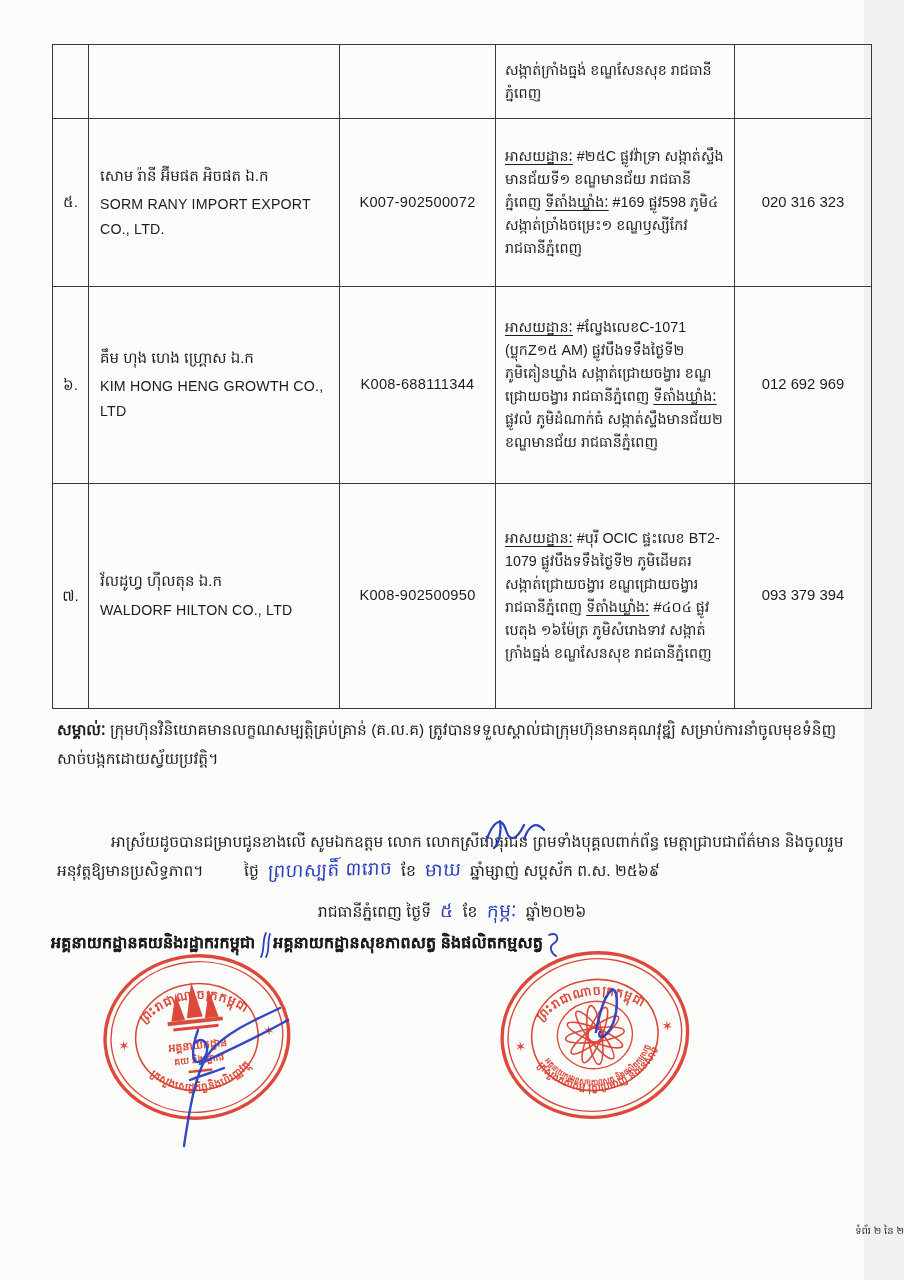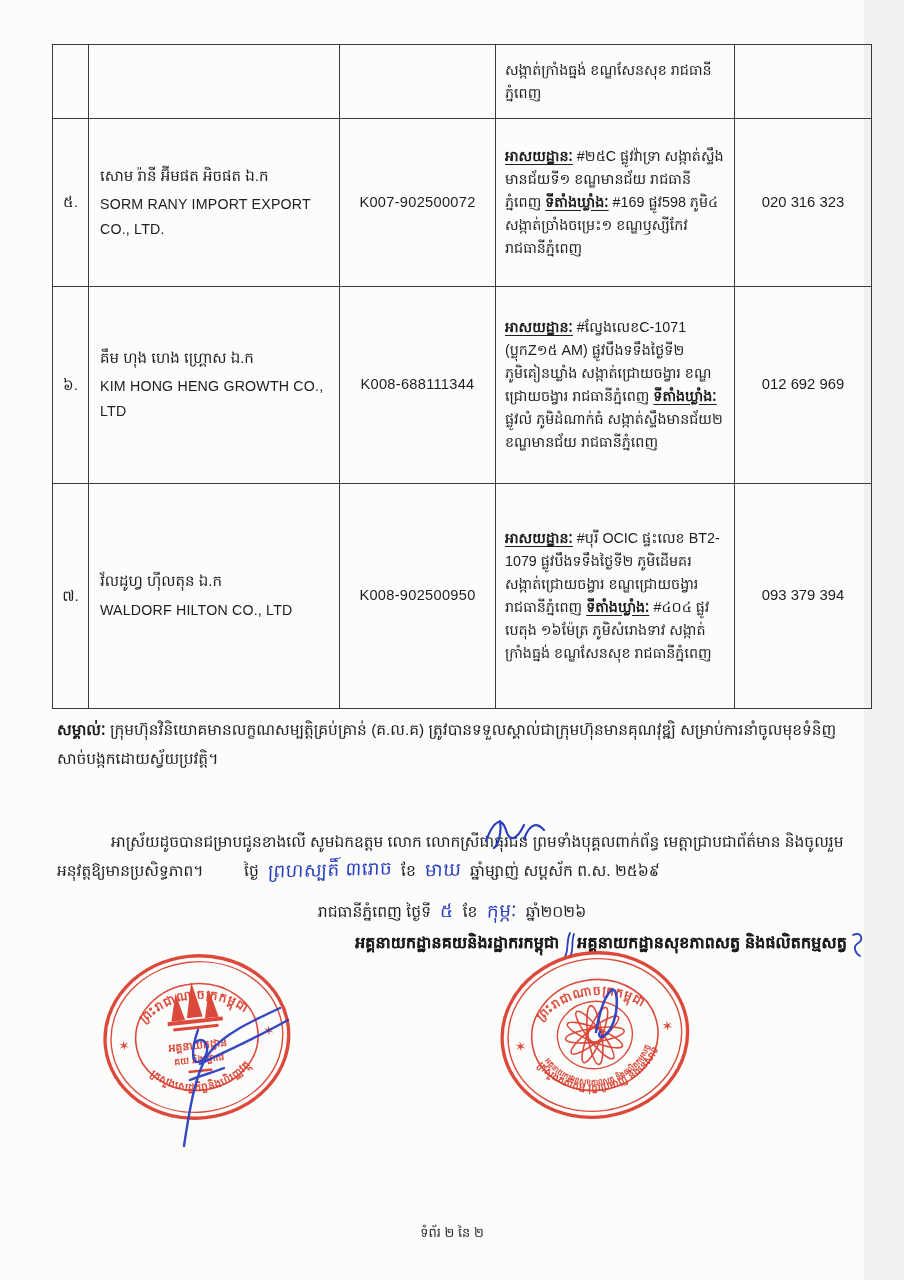--- a/index.html
+++ b/index.html
@@ -30,21 +30,21 @@
   .doc-table tr:nth-child(2){height:168px;}
   .doc-table tr:nth-child(3){height:197px;}
   .doc-table tr:nth-child(4){height:225px;}
   td.c-no{text-align:center;padding:2px;font-size:15px;}
   td.c-name{padding-left:11px;}
   .name-km{font-size:15px;margin-bottom:4px;}
   .name-en{font-size:14.2px;letter-spacing:.2px;line-height:1.75;}
   td.c-code{text-align:center;font-size:14.6px;letter-spacing:.3px;}
   td.c-addr{padding:6px 9px;font-size:14.3px;line-height:1.6;}
   td.c-phone{text-align:center;font-size:14.8px;}
-  .u{text-decoration:underline;text-underline-offset:3px;font-weight:bold;}
+  .u{text-decoration:underline;text-underline-offset:3px;}
   
   .note{
     position:absolute;left:57px;top:716px;width:798px;
     font-size:15.4px;line-height:1.85;
   }
   .note b{font-weight:bold;text-align:right;}
   .closing{
     position:absolute;left:57px;top:828px;width:802px;
     font-size:15.4px;line-height:1.85;text-indent:54px;
   }
@@ -62,42 +62,42 @@
     color:#2a3fc0;
     font-size:18.5px;
     display:inline-block;
     transform:skewX(-4deg) rotate(-1.5deg);
     margin:0 6px;
     letter-spacing:.5px;
   }
   .dateline1 .p, .dateline2 .p{margin:0 3px;}
   
   .sig-row{
-    position:absolute;left:65px;top:933px;width:800px;
-    display:flex;justify-content:flex-end;
+    position:absolute;left:51px;top:933px;width:800px;
+    display:flex;justify-content:flex-start;
   }
   .sig-title{
     font-size:15.8px;font-weight:bold;
     letter-spacing:.2px;
     text-shadow:0 0 .6px #111;
     white-space:nowrap;
     display:flex;align-items:flex-start;
   }
   .pen-mark{margin-left:2px;margin-top:-2px;}
   
   .stamp{position:absolute;z-index:1;}
   .stamp-left{left:98px;top:950px;transform:rotate(-6deg);}
   .stamp-right{left:496px;top:948px;transform:rotate(-8deg);}
   .sig-overlay{position:absolute;z-index:2;}
   .sig-left{left:120px;top:960px;}
   .sig-right{left:540px;top:970px;}
   
   .footer{
     position:absolute;left:0;top:1224px;width:904px;
-    text-align:center;font-size:13px;color:#2a2a2a;
+    text-align:right;font-size:10px;color:#2a2a2a;
   }
   .stamp text{font-family:"Liberation Sans","DejaVu Sans",sans-serif;}
 </style>
 </head>
 <body>
 
 <div class="page">
 
   <table class="doc-table">
     <colgroup>

